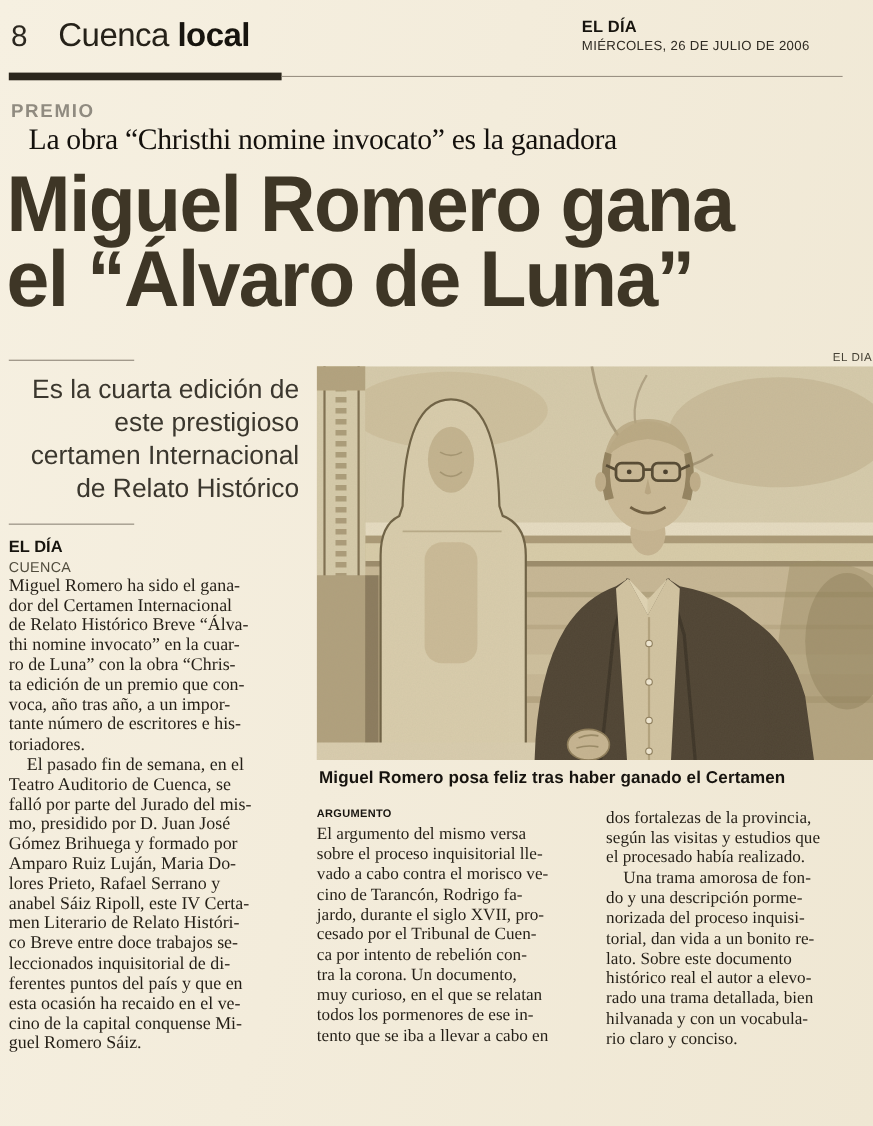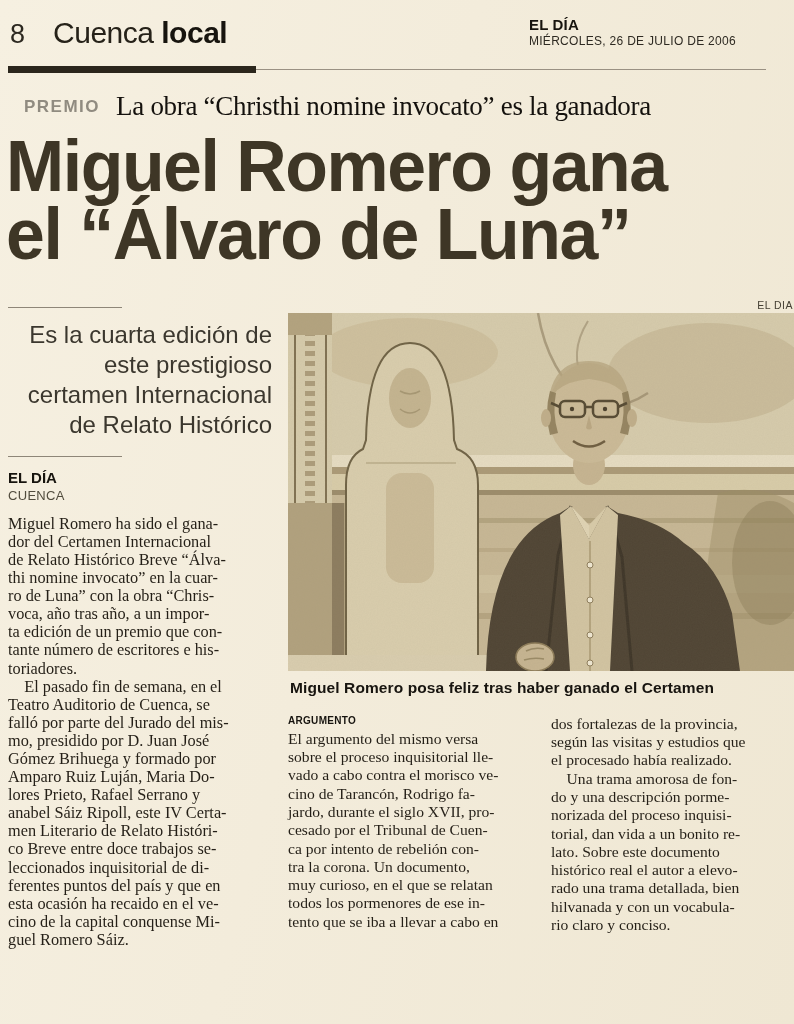--- a/index.html
+++ b/index.html
@@ -20,35 +20,35 @@
   .section{font-size:30px;letter-spacing:-.5px;color:#262219;}
   .section b{font-weight:800;color:#17140e;text-align:center;}
   .hdr-right{margin-left:auto;margin-right:28px;text-align:left;}
   .masthead{font-size:15px;font-weight:800;color:#17140e;letter-spacing:.2px;}
   .date{font-size:12px;color:#2e2a22;letter-spacing:.3px;margin-top:1px;}
   
   .divider{display:flex;align-items:center;margin:16px 28px 0 8px;}
   .divider .thick{width:248px;height:7px;background:var(--rule_dark);}
   .divider .thin{flex:1;height:1px;background:var(--rule_light);}
   
-  .kicker{display:flex;align-items:center;margin:18px 0 0 24px;}
+  .kicker{display:flex;margin:18px 0 0 10px;flex-direction:column;}
   .premio{font-size:17px;font-weight:800;color:var(--kicker_label);letter-spacing:1.5px;}
   .kicker-text{font-family:"Liberation Serif",serif;font-size:27px;color:#14110d;margin-left:16px;letter-spacing:-.3px;}
   
   .headline{margin:10px 0 0 6px;font-weight:900;font-size:72px;line-height:.95;
     color:var(--headline_ink);letter-spacing:-1.5px;transform:scaleX(.97);transform-origin:left top;white-space:nowrap;}
   
   .main{display:flex;gap:16px;margin:30px 0 0 8px;}
   .col-left{flex:0 0 264px;}
   .rule{height:1px;background:#8e8678;width:114px;margin:8px 0 12px;}
   .rule.r2{margin:16px 0 12px;}
   .standfirst .line{font-size:24px;line-height:30px;color:#3b372e;white-space:nowrap;text-align:right;}
   .byline-agency{font-size:15px;font-weight:800;color:#17140e;}
   .byline-place{font-size:13px;color:#514c3d;margin-top:2px;letter-spacing:.3px;}
-  .bodytext{margin-top:12px;}
+  .bodytext{margin-top:0;}
   .bodytext .line{font-family:"Liberation Serif",serif;font-size:16.3px;line-height:18.1px;
     color:#241f17;white-space:nowrap;}
   .col-right{width:508px;}
   .credit{text-align:right;font-size:10.5px;color:#454034;letter-spacing:.5px;margin:0 3px 2px 0;}
   .photo{display:block;width:506px;height:358px;}
   .caption{font-size:15.5px;font-weight:800;color:#17140f;margin:8px 0 0 2px;letter-spacing:.1px;}
   .arg-cols{display:flex;gap:18px;margin-top:18px;}
   .arg-col{width:246px;}
   .arg-head{font-size:10px;font-weight:800;color:#17140f;letter-spacing:.3px;margin-bottom:4px;}
   .arg-col .bodytext{margin-top:0;}
@@ -99,22 +99,22 @@
       <div class="byline">
         <div class="byline-agency">EL DÍA</div>
         <div class="byline-place">CUENCA</div>
       </div>
       <div class="bodytext">
           <div class="line">Miguel Romero ha sido el gana-</div>
           <div class="line">dor del Certamen Internacional</div>
           <div class="line">de Relato Histórico Breve “Álva-</div>
           <div class="line">thi nomine invocato” en la cuar-</div>
           <div class="line">ro de Luna” con la obra “Chris-</div>
+          <div class="line">ta edición de un premio que con-</div>
           <div class="line">voca, año tras año, a un impor-</div>
-          <div class="line">ta edición de un premio que con-</div>
           <div class="line">tante número de escritores e his-</div>
           <div class="line">toriadores.</div>
           <div class="line"> El pasado fin de semana, en el</div>
           <div class="line">Teatro Auditorio de Cuenca, se</div>
           <div class="line">falló por parte del Jurado del mis-</div>
           <div class="line">mo, presidido por D. Juan José</div>
           <div class="line">Gómez Brihuega y formado por</div>
           <div class="line">Amparo Ruiz Luján, Maria Do-</div>
           <div class="line">lores Prieto, Rafael Serrano y</div>
           <div class="line">anabel Sáiz Ripoll, este IV Certa-</div>

